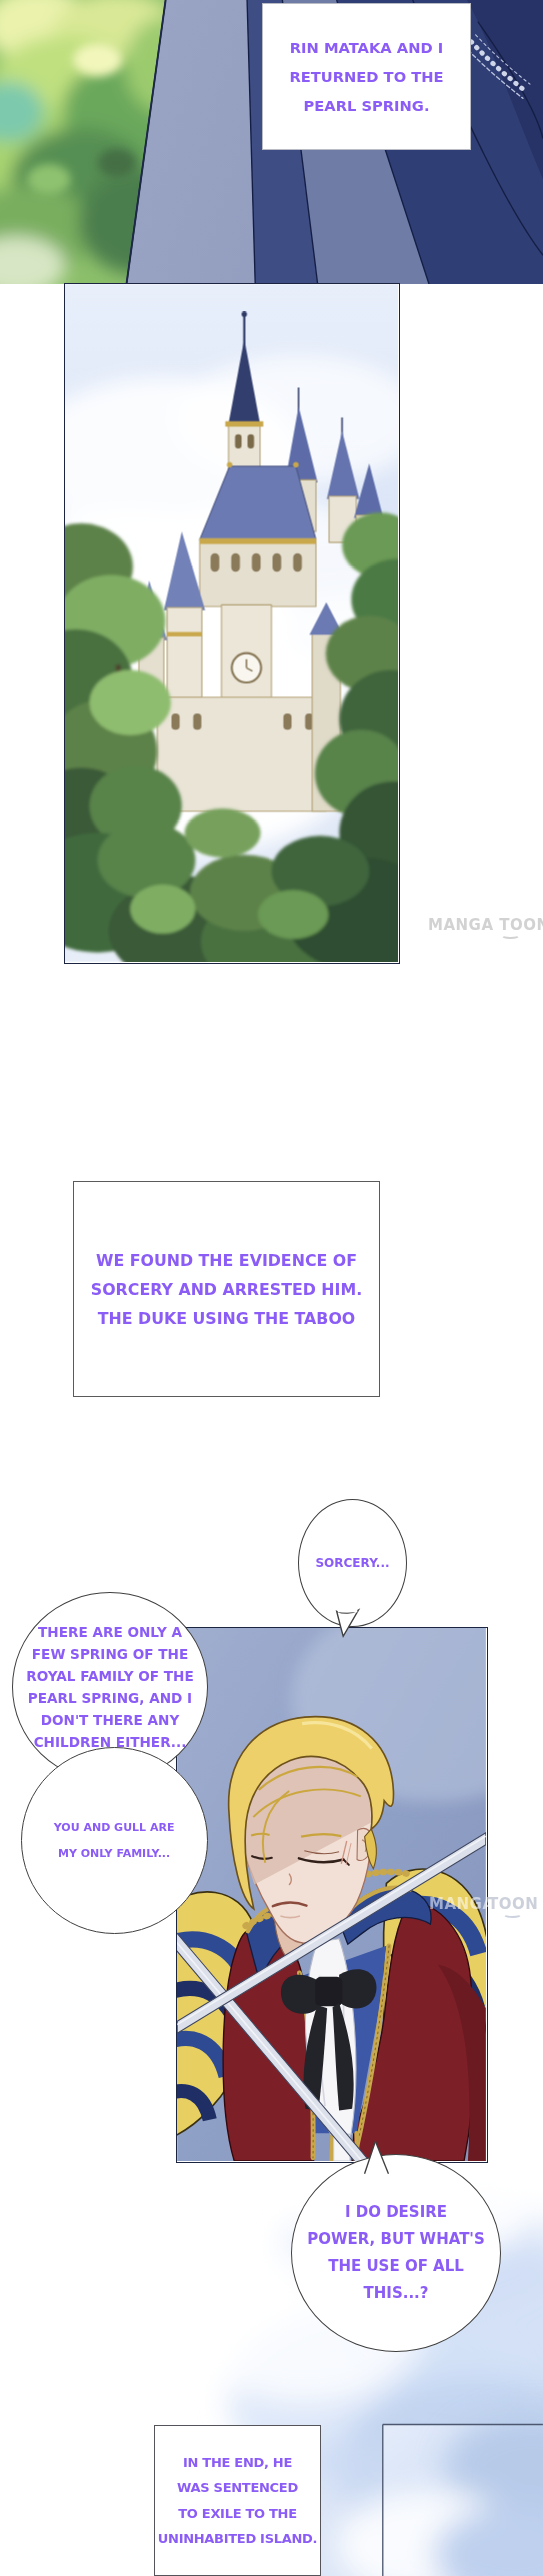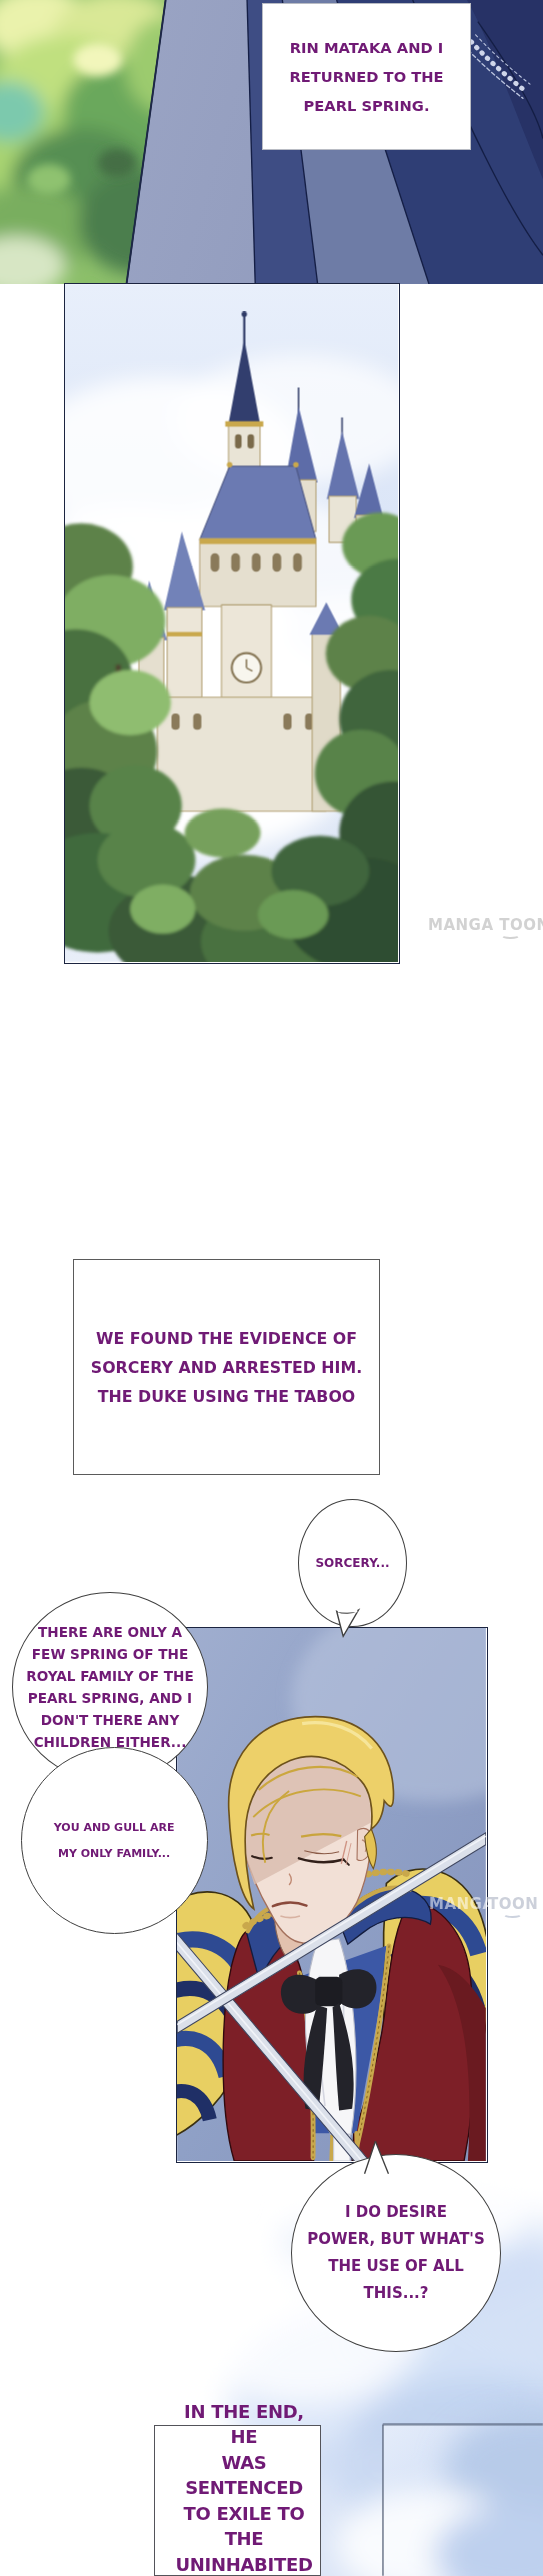--- a/index.html
+++ b/index.html
@@ -1,26 +1,26 @@
 <!DOCTYPE html>
 <html style="font-size:8.7px"><head>
 <meta charset="utf-8">
 <style>
   html,body{margin:0;padding:0;}
   body{
     width:543px;height:2576px;position:relative;background:#ffffff;
     font-family:"DejaVu Sans","Liberation Sans",sans-serif;overflow:hidden;
   }
   .abs{position:absolute;}
-  .comic{font-weight:700;color:#701a75;text-align:center;}
+  .comic{font-weight:700;color:#8b5cf6;text-align:center;}
   
   .nbox{background:#ffffff;display:flex;flex-direction:column;justify-content:center;align-items:center;box-sizing:border-box;}
   #box1{left:262px;top:3.3px;width:209px;height:147px;border:1.1px solid #b9bcc4;font-size:14.7px;line-height:29px;z-index:4;}
-  #box2{left:73px;top:1259px;width:307px;height:216px;border:1.1px solid #5a5a5a;font-size:15.8px;line-height:29px;z-index:4;}
-  #box3{left:154px;top:2425px;width:167px;height:151px;border:1.1px solid #54545a;font-size:18px;line-height:25.5px;letter-spacing:-0.3px;z-index:6;padding-left:13px;}
+  #box2{left:73px;top:1181px;width:307px;height:216px;border:1.1px solid #5a5a5a;font-size:15.8px;line-height:29px;z-index:4;}
+  #box3{left:154px;top:2425px;width:167px;height:151px;border:1.1px solid #54545a;font-size:13px;line-height:25.5px;letter-spacing:-0.3px;z-index:6;}
   
   .bubble{background:#ffffff;border:1.1px solid #3f3f3f;border-radius:50%;
     display:flex;flex-direction:column;justify-content:center;align-items:center;box-sizing:border-box;}
   #bubble-fuyuhina{left:298px;top:1499px;width:109px;height:128px;font-size:12px;z-index:5;}
   #bubble-family-size{left:12px;top:1592px;width:196px;height:190px;font-size:13.6px;line-height:22px;z-index:6;}
   #bubble-only-family{left:20.6px;top:1747px;width:187px;height:187px;font-size:11px;line-height:25.5px;z-index:7;}
   #bubble-power{left:291px;top:2154px;width:210px;height:198px;font-size:15px;line-height:27px;z-index:6;}
   
   .panel{box-sizing:border-box;overflow:hidden;}
   #panel-castle{left:64px;top:283px;width:336px;height:681px;border:1.6px solid #1b2440;z-index:2;}

